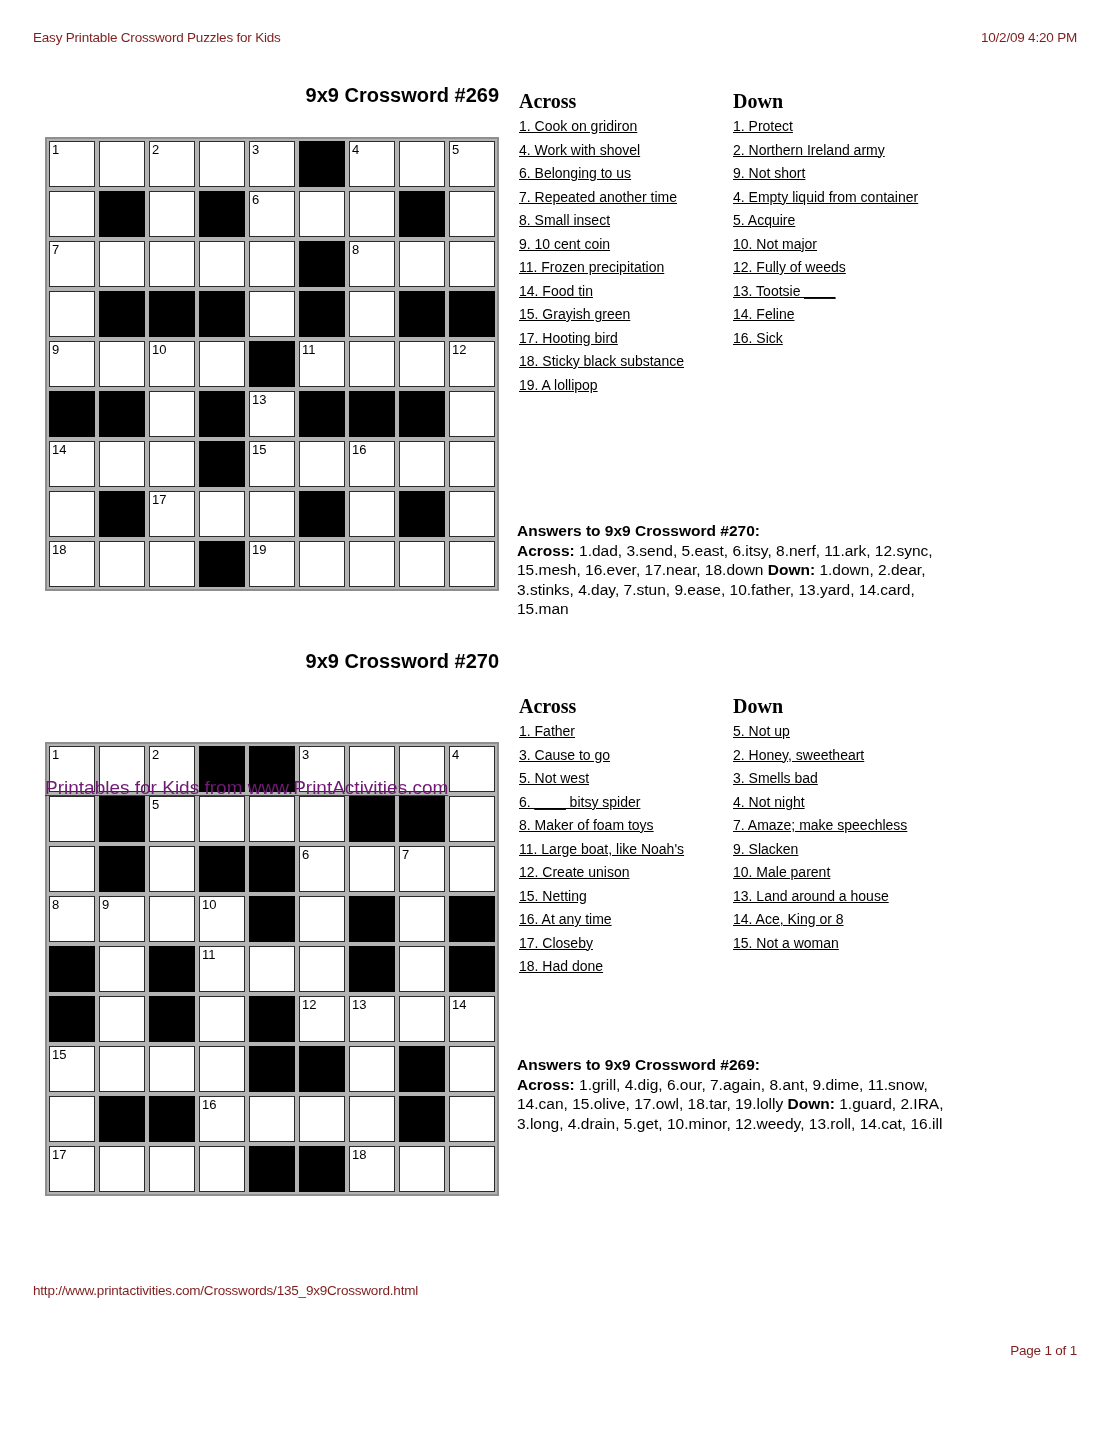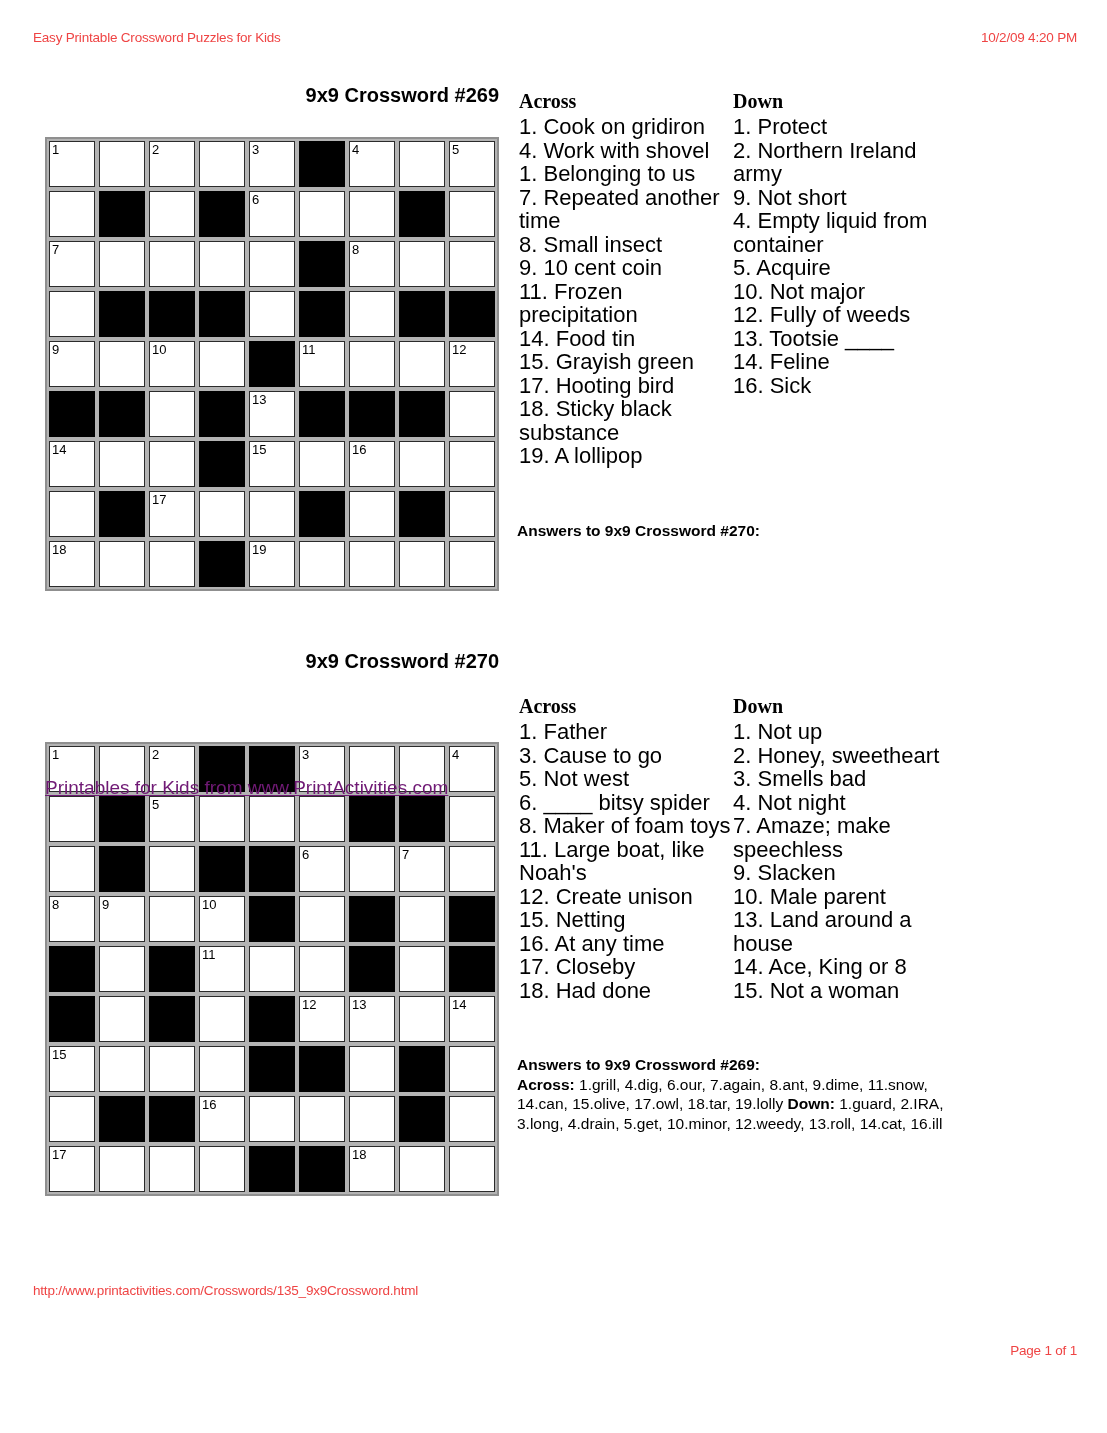--- a/index.html
+++ b/index.html
@@ -3,24 +3,24 @@
 <meta charset="utf-8">
 <style>
   html,body { margin:0; padding:0; }
   body {
     width:1107px; height:1433px; position:relative;
     background:#ffffff; color:#000;
     font-family:"Liberation Sans", sans-serif;
     overflow:hidden;
   }
   .abs { position:absolute; }
-  .hdrtxt { font-size:13.5px; color:#ef4444; letter-spacing:-0.2px; }
+  .hdrtxt { font-size:13.5px; color:#7f1d1d; letter-spacing:-0.2px; }
   .ptitle { font-size:20px; font-weight:bold; text-align:right; width:454px; }
   .clue-head { font-size:20px; font-weight:bold; line-height:24px; margin-bottom:2px;font-family:Liberation Serif, serif; }
-  .clue { font-size:22px; line-height:23.5px; }
+  .clue { font-size:14px; line-height:23.5px;text-decoration:underline; }
   .answers { font-size:15.5px; line-height:19.5px; width:452px; }
   .ans-title { font-weight:bold; }
   .ans-body b { font-weight:bold; }
   .grid {
     display:grid; grid-template-columns:repeat(9,46px); grid-auto-rows:46px;
     gap:4px; padding:2px; width:446px;
     background:#b3b3b3; border:2px solid #8f8f8f;
   }
   .cell { background:#fff; border:1px solid #2b2b2b; box-sizing:border-box; position:relative; }
   .cell.black { background:#000; border-color:#000; }
@@ -155,21 +155,21 @@
     <div class="cell"></div>
     <div class="cell"></div>
     <div class="cell"></div>
   </div>
 
 <div class="abs" style="left:519px; top:89px; width:212px;">
   <div class="clue-head">Across</div>
   <div>
       <div class="clue">1. Cook on gridiron</div>
       <div class="clue">4. Work with shovel</div>
-      <div class="clue">1. Belonging to us</div>
+      <div class="clue">6. Belonging to us</div>
       <div class="clue">7. Repeated another time</div>
       <div class="clue">8. Small insect</div>
       <div class="clue">9. 10 cent coin</div>
       <div class="clue">11. Frozen precipitation</div>
       <div class="clue">14. Food tin</div>
       <div class="clue">15. Grayish green</div>
       <div class="clue">17. Hooting bird</div>
       <div class="clue">18. Sticky black substance</div>
       <div class="clue">19. A lollipop</div>
     </div>
@@ -186,20 +186,21 @@
       <div class="clue">10. Not major</div>
       <div class="clue">12. Fully of weeds</div>
       <div class="clue">13. Tootsie ____</div>
       <div class="clue">14. Feline</div>
       <div class="clue">16. Sick</div>
     </div>
 </div>
 
 <div class="abs answers" style="left:517px; top:521px;">
   <div class="ans-title">Answers to 9x9 Crossword #270:</div>
+  <div class="ans-body"><b>Across:</b> <span>1.dad, 3.send, 5.east, 6.itsy, 8.nerf, 11.ark, 12.sync, 15.mesh, 16.ever, 17.near, 18.down</span> <b>Down:</b> <span>1.down, 2.dear, 3.stinks, 4.day, 7.stun, 9.ease, 10.father, 13.yard, 14.card, 15.man</span></div>
 </div>
 
 <div class="abs ptitle" style="left:45px; top:650px;">9x9 Crossword #270</div>
 
 <div class="abs grid" style="left:45px; top:742px;">
     <div class="cell">
       <span class="cellnum">1</span>
     </div>
     <div class="cell"></div>
     <div class="cell">
@@ -332,21 +333,21 @@
       <div class="clue">15. Netting</div>
       <div class="clue">16. At any time</div>
       <div class="clue">17. Closeby</div>
       <div class="clue">18. Had done</div>
     </div>
 </div>
 
 <div class="abs" style="left:733px; top:694px; width:218px;">
   <div class="clue-head">Down</div>
   <div>
-      <div class="clue">1. Not up</div>
+      <div class="clue">5. Not up</div>
       <div class="clue">2. Honey, sweetheart</div>
       <div class="clue">3. Smells bad</div>
       <div class="clue">4. Not night</div>
       <div class="clue">7. Amaze; make speechless</div>
       <div class="clue">9. Slacken</div>
       <div class="clue">10. Male parent</div>
       <div class="clue">13. Land around a house</div>
       <div class="clue">14. Ace, King or 8</div>
       <div class="clue">15. Not a woman</div>
     </div>

